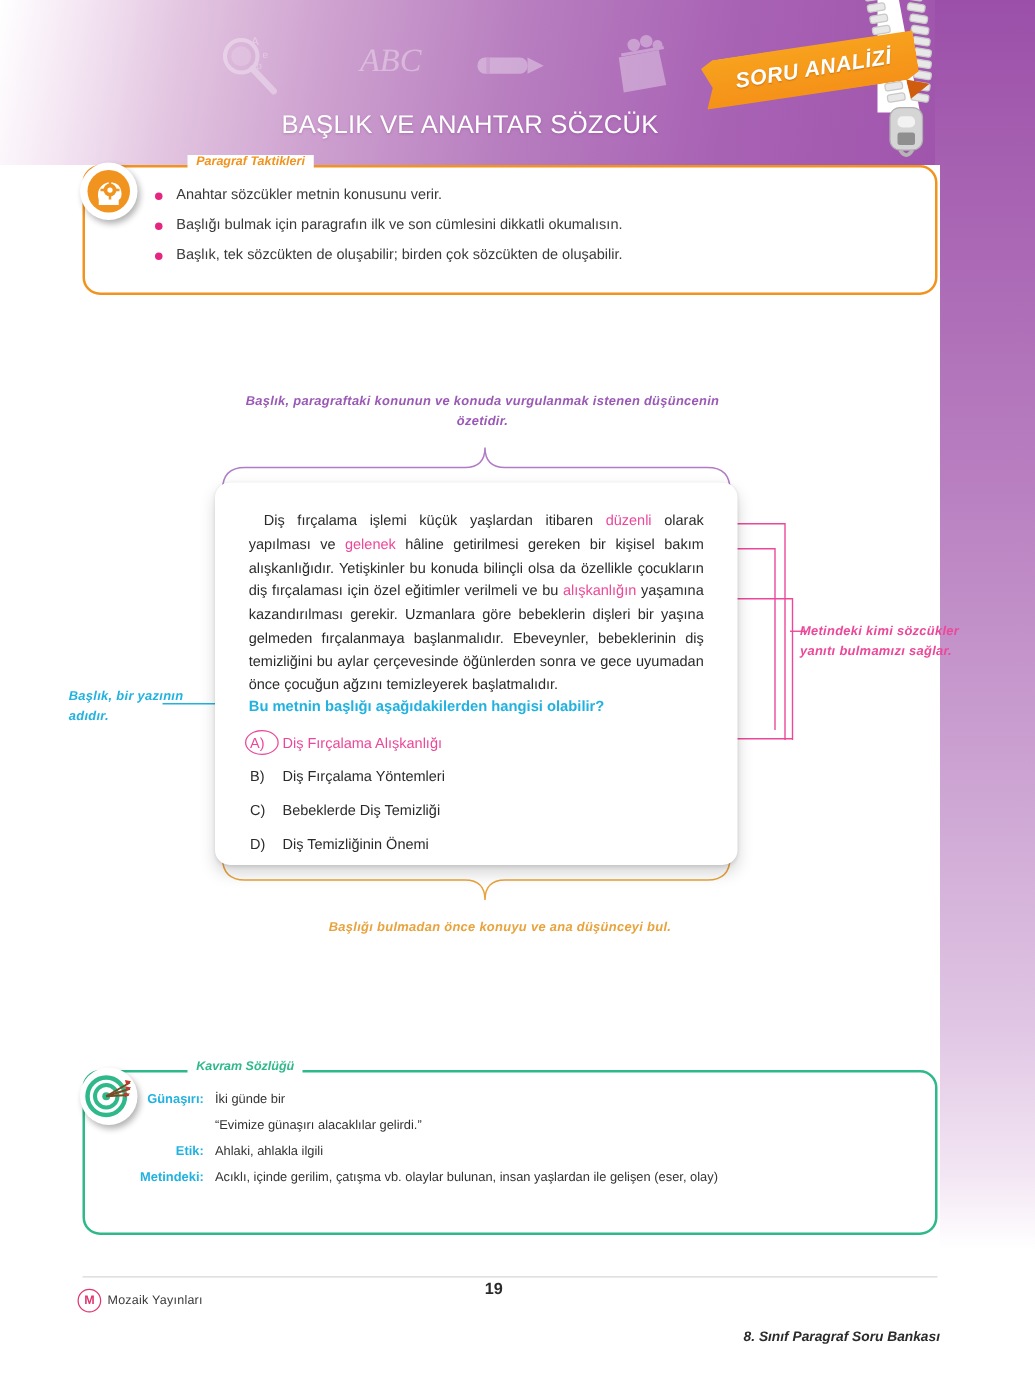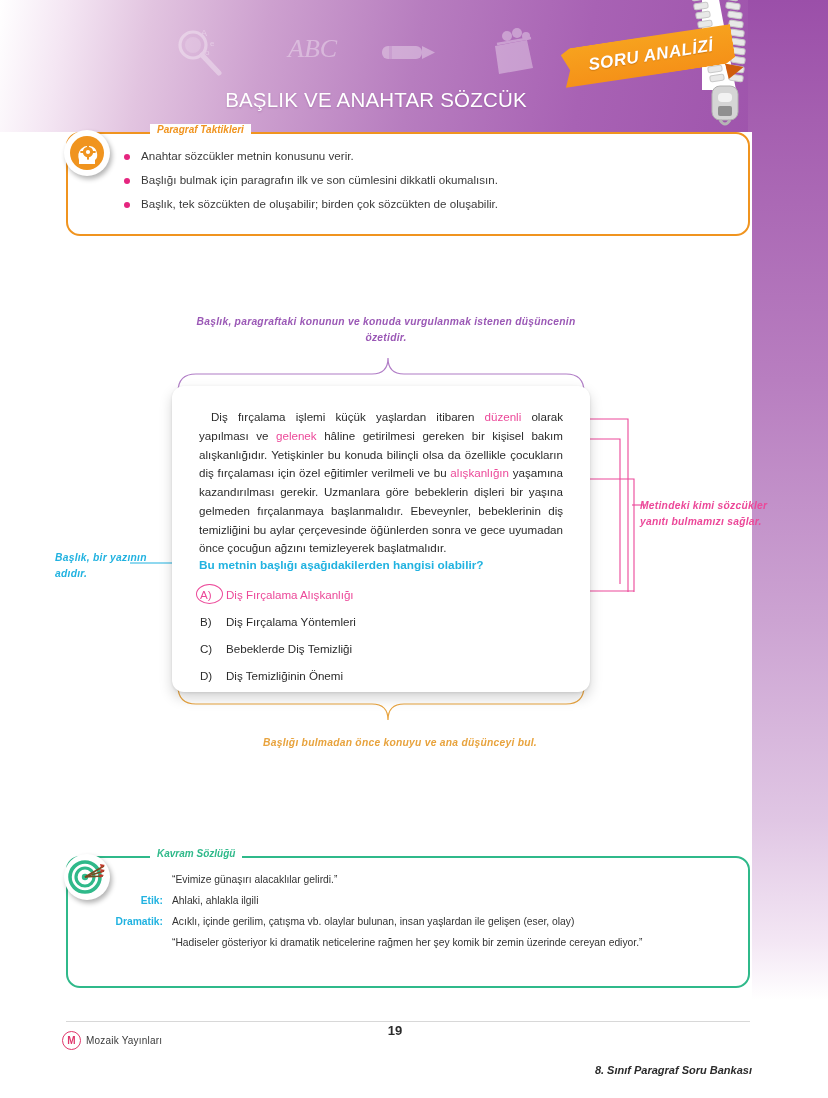--- a/index.html
+++ b/index.html
@@ -496,32 +496,35 @@
         </g>
         <g fill="#c0392b">
           <path d="M33 7 l5 1 l-4 3 z"></path>
           <path d="M33 12 l5 1 l-4 3 z"></path>
           <path d="M32 17 l5 1 l-4 3 z"></path>
         </g>
       </svg>
     </div>
     <div class="panel-title">Kavram Sözlüğü</div>
     <div class="gloss-rows">
+      <div class="gloss-row">
+        <span class="gloss-term">Günaşırı:</span>
+        <span class="gloss-def">İki günde bir</span>
+      </div>
       <div class="gloss-ex">“Evimize günaşırı alacaklılar gelirdi.”</div>
 
       <div class="gloss-row">
         <span class="gloss-term">Etik:</span>
         <span class="gloss-def">Ahlaki, ahlakla ilgili</span>
       </div>
 
       <div class="gloss-row">
-        <span class="gloss-term">Dramatik:</span>
+        <span class="gloss-term">Metindeki:</span>
         <span class="gloss-def">Acıklı, içinde gerilim, çatışma vb. olaylar bulunan, insan yaşlardan ile gelişen (eser, olay)</span>
       </div>
-      <div class="gloss-ex">“Hadiseler gösteriyor ki dramatik neticelerine rağmen her şey komik bir zemin üzerinde cereyan ediyor.”</div>
     </div>
   </div>
 
   <div class="footer-rule"></div>
   <div class="logo">
     <span class="logo-mark">M</span>
     <span class="logo-text">Mozaik Yayınları</span>
   </div>
   <div class="page-num">19</div>
   <div class="book-title">8. Sınıf Paragraf Soru Bankası</div>

